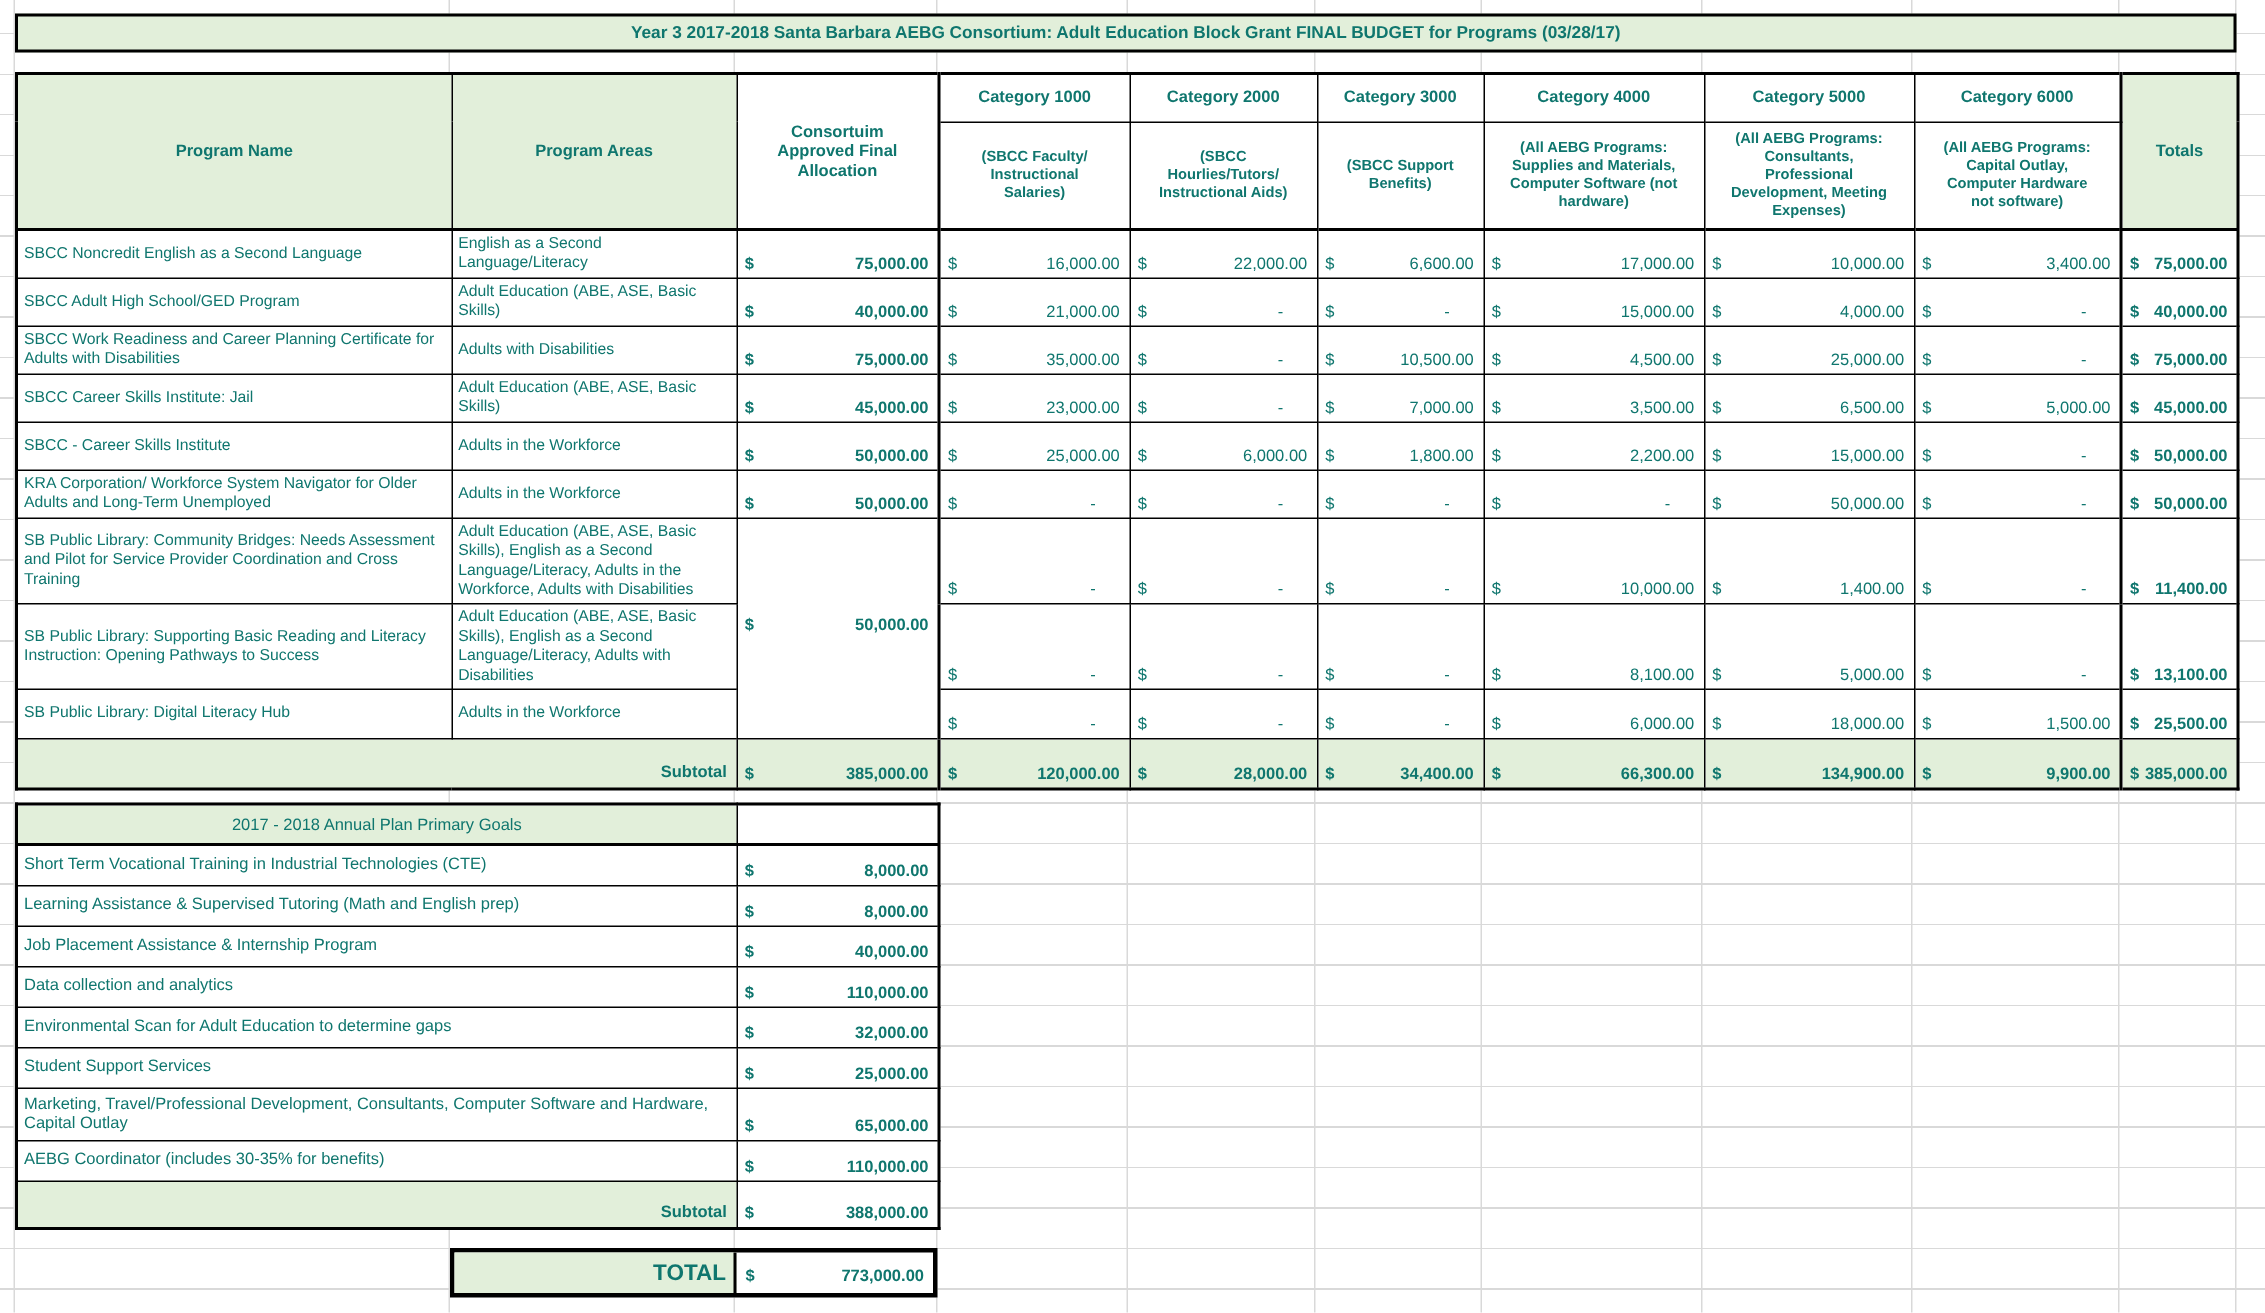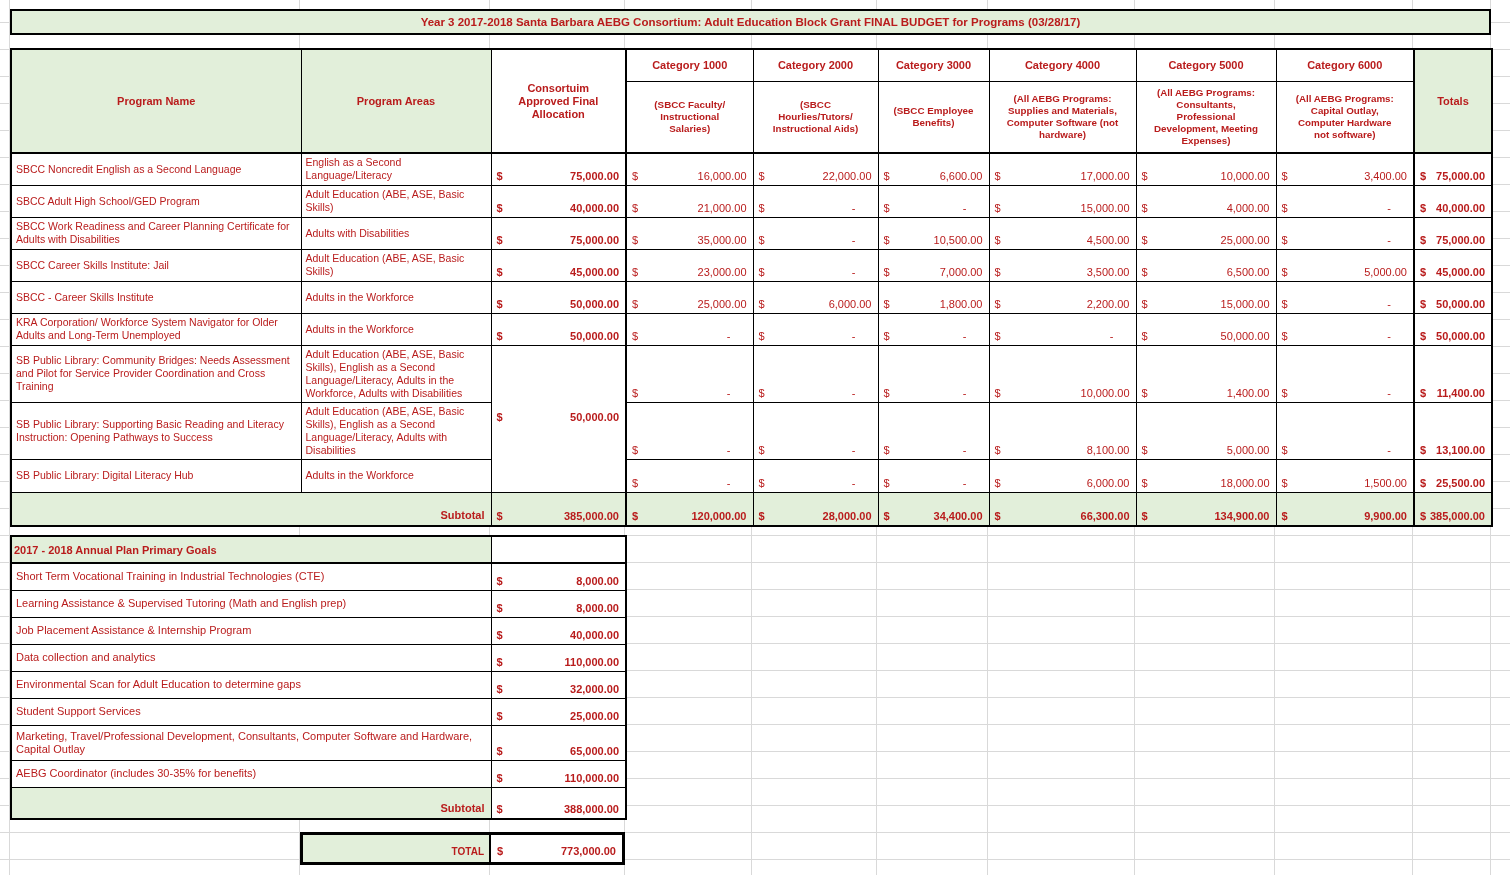--- a/index.html
+++ b/index.html
@@ -1,20 +1,20 @@
 <!DOCTYPE html>
 <html style="--green: #e2efda; --grid: #d9d9d9;"><head>
 <meta charset="utf-8">
 <style>
   * { box-sizing: border-box; margin: 0; padding: 0; }
   html, body { background: #fff; }
   body { width: 1510px; height: 875px; overflow: hidden; }
   .sheet {
     position: relative; width: 1234px; height: 875px; background: #fff;
-    font-family: "Liberation Sans", "DejaVu Sans", sans-serif; color: #b91c1c;
+    font-family: "Liberation Sans", "DejaVu Sans", sans-serif; color: #0f766e;
   }
   
   .hgrid {
     position: absolute; left: 0; top: 0; width: 1510px; height: 875px; z-index: 0;
     background: repeating-linear-gradient(to bottom,
       transparent 0px, transparent 22px,
       var(--grid, #d9d9d9) 22px, var(--grid, #d9d9d9) 23px,
       transparent 23px, transparent 27px);
   }
   .vline { position: absolute; top: 0; height: 875px; width: 1px; background: var(--grid, #d9d9d9); z-index: 0; }
@@ -42,32 +42,32 @@
   .t1 .hr2 th { font-size: 9.8px; font-weight: bold; line-height: 12px; }
   .t1 .main-h { font-size: 11px; font-weight: bold; line-height: 13px; }
   td.prog, td.area { vertical-align: middle; font-size: 10.5px; line-height: 13px; padding: 2px 4px; }
   td.money { vertical-align: bottom; }
   td.money.mid { vertical-align: middle; }
   .mrow { display: flex; justify-content: space-between; align-items: baseline; padding: 0 6px 3px 5px; font-size: 11px; }
   .mrow .val.dash { padding-right: 16px; }
   td.subl { vertical-align: bottom; text-align: right; font-size: 11px; padding: 2px 6px 4px 2px; }
 
   .t2 { position: absolute; left: 10px; top: 535px; width: 615px; border: 2px solid #000; }
-  .t2 thead th { vertical-align: middle; text-align: left; font-size: 11px; font-weight: bold; padding: 2px; }
+  .t2 thead th { vertical-align: middle; text-align: center; font-size: 11px; font-weight: normal; padding: 2px; }
   td.goal { vertical-align: middle; font-size: 11px; line-height: 13px; padding: 2px 4px; }
 
   
   .total-box {
     position: absolute; left: 300px; top: 832px; width: 325px; height: 33px; z-index: 2;
     border: 3px solid #000; background: #fff; display: flex;
   }
   .total-box .tlabel {
     width: 188px; border-right: 2px solid #000; background: var(--green, #e2efda);
     display: flex; align-items: flex-end; justify-content: flex-end;
-    font-size: 10px; font-weight: bold; padding: 2px 5px 5px 2px;
+    font-size: 15px; font-weight: bold; padding: 2px 5px 5px 2px;
   }
   .total-box .tamt {
     flex: 1; display: flex; justify-content: space-between; align-items: flex-end;
     font-size: 11px; padding: 0 6px 5px 6px;
   }
 </style>
 </head>
 <body>
 
 <div class="sheet">
@@ -110,21 +110,21 @@
         <th>Category 2000</th>
         <th>Category 3000</th>
         <th>Category 4000</th>
         <th>Category 5000</th>
         <th>Category 6000</th>
         <th rowspan="2" class="green main-h bb2 bl2">Totals</th>
       </tr>
       <tr class="hr2" style="height:72px">
         <th class="bb2 bl2">(SBCC Faculty/ Instructional Salaries)</th>
         <th class="bb2">(SBCC Hourlies/Tutors/ Instructional Aids)</th>
-        <th class="bb2">(SBCC Employee Benefits)</th>
+        <th class="bb2">(SBCC Support Benefits)</th>
         <th class="bb2">(All AEBG Programs: Supplies and Materials, Computer Software (not hardware)</th>
         <th class="bb2">(All AEBG Programs: Consultants, Professional Development, Meeting Expenses)</th>
         <th class="bb2">(All AEBG Programs: Capital Outlay, Computer Hardware not software)</th>
       </tr>
     </thead>
     <tbody id="t1body">
         <tr style="height: 32px;">
           <td class="prog">SBCC Noncredit English as a Second Language</td>
           <td class="area">English as a Second Language/Literacy</td>
           <td class="money alloc">

